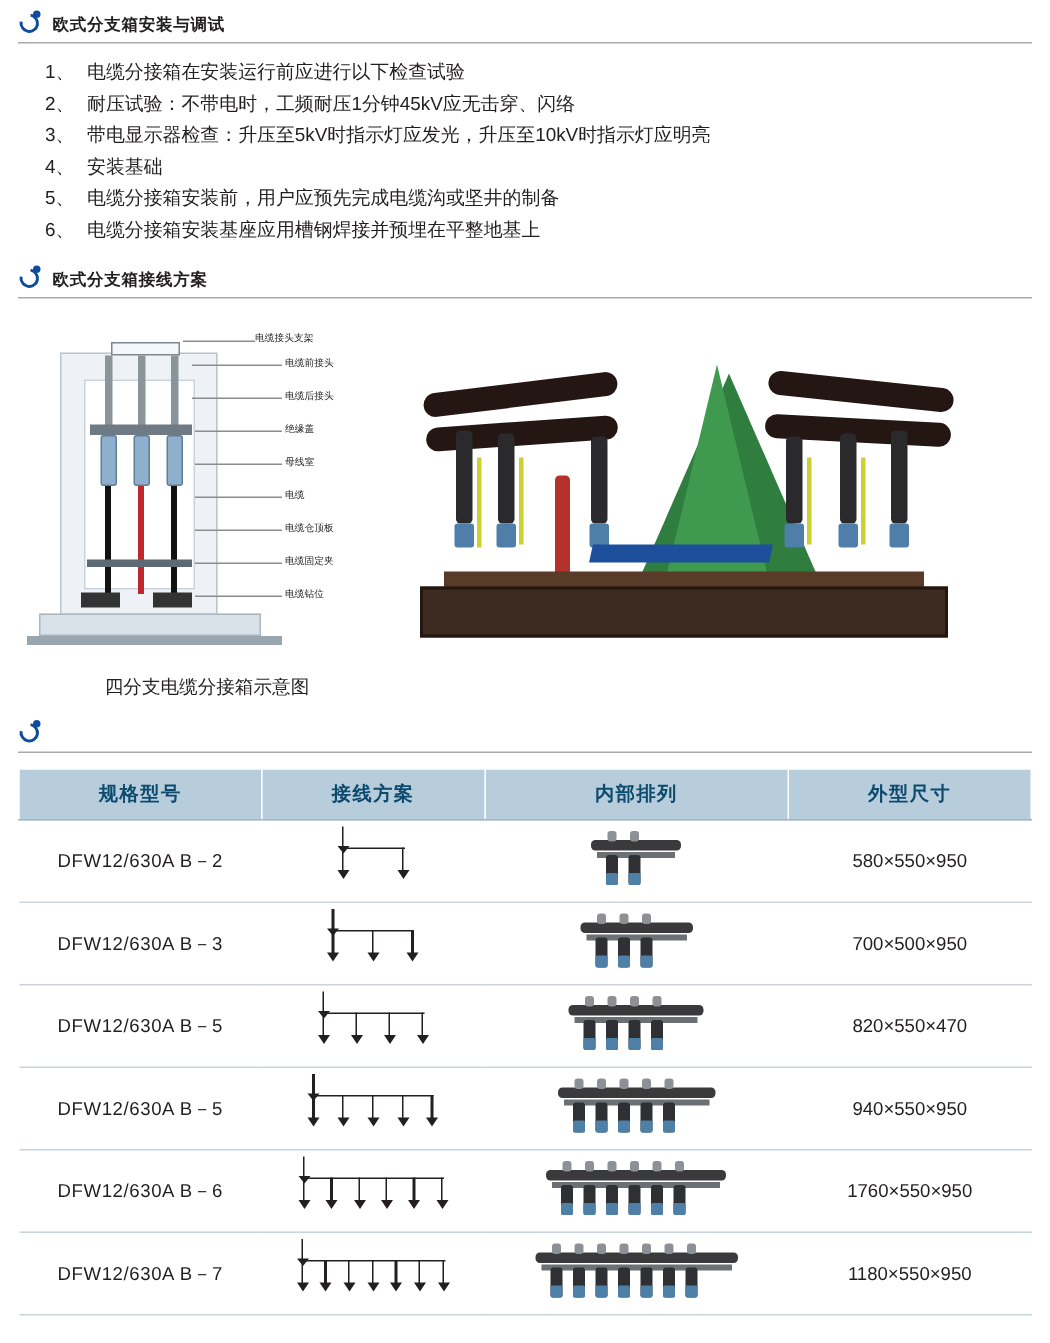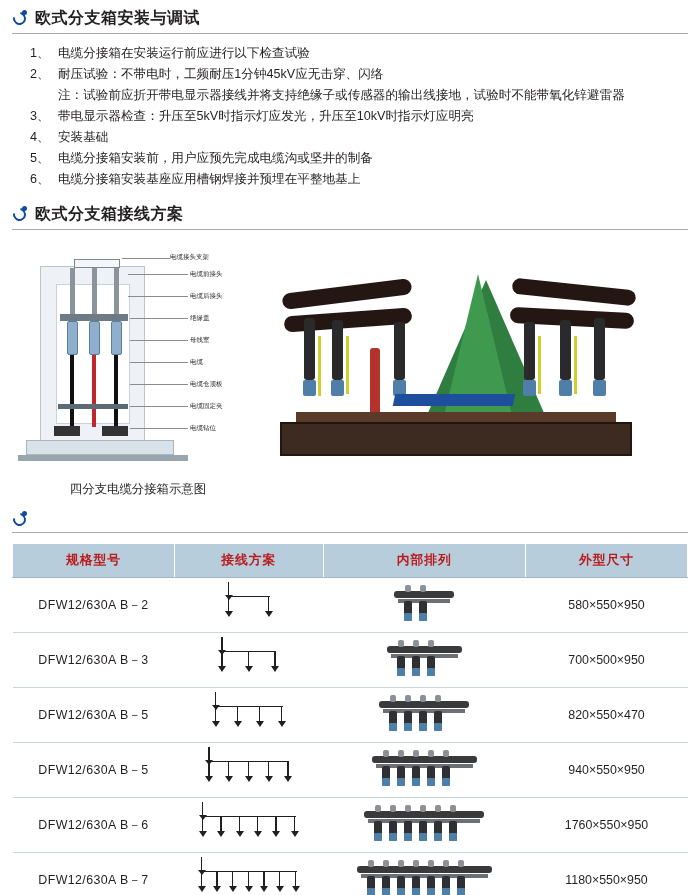--- a/index.html
+++ b/index.html
@@ -19,21 +19,21 @@
     align-items: center;
     gap: 7px;
     padding: 0 0 4px 14px;
     border-bottom: 1px solid #a9a9a9;
     margin: 0 12px 0 12px;
   }
   .head-1 { margin-top: 8px; }
   .head-2 { margin-top: 14px; }
   .head-3 { margin-top: 14px; }
   .section-head .title {
-    font-size: 16px;
+    font-size: 11px;
     font-weight: bold;
     letter-spacing: 0.5px;
     color: #231f20;
   }
   .bullet-icon {
     position: relative;
     width: 16px; height: 16px;
     flex: 0 0 16px;
     margin-left: -14px;
   }
@@ -285,21 +285,21 @@
     border-collapse: collapse;
     table-layout: fixed;
   }
   table.spec th {
     background: #b8cddc;
     border: 1px solid #ffffff;
     border-bottom: 1px solid #9fb7c8;
     height: 34px;
     font-size: 12.8px;
     font-weight: bold;
-    color: #b91c1c;
+    color: #0c4a6e;
     letter-spacing: 1px;
   }
   table.spec td {
     border-bottom: 1px solid #c9d4dc;
     height: 55px;
     text-align: center;
     vertical-align: middle;
     font-size: 12.4px;
     color: #231f20;
   }
@@ -404,24 +404,20 @@
 </div>
 
 <ul class="intro-list">
   <li>
     <span class="num">1、</span>
     <span class="txt">电缆分接箱在安装运行前应进行以下检查试验</span>
   </li>
   <li>
     <span class="num">2、</span>
     <span class="txt">耐压试验：不带电时，工频耐压1分钟45kV应无击穿、闪络</span>
-  </li>
-  <li class="note">
-
-    <span class="txt"><span>注：</span><span>试验前应折开带电显示器接线并将支持绝缘子或传感器的输出线接地，试验时不能带氧化锌避雷器</span></span>
   </li>
   <li>
     <span class="num">3、</span>
     <span class="txt">带电显示器检查：升压至5kV时指示灯应发光，升压至10kV时指示灯应明亮</span>
   </li>
   <li>
     <span class="num">4、</span>
     <span class="txt">安装基础</span>
   </li>
   <li>

